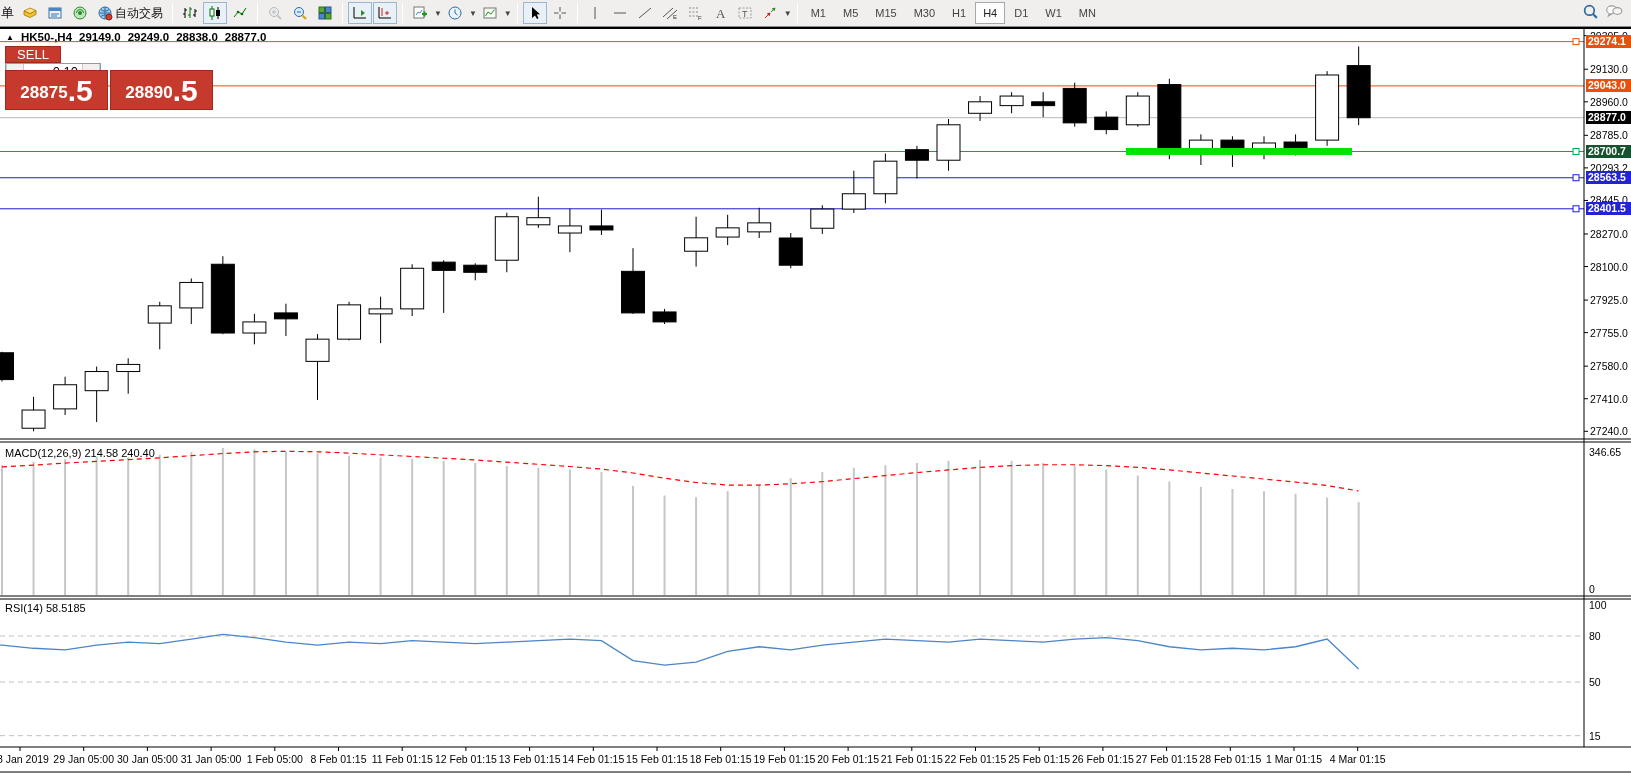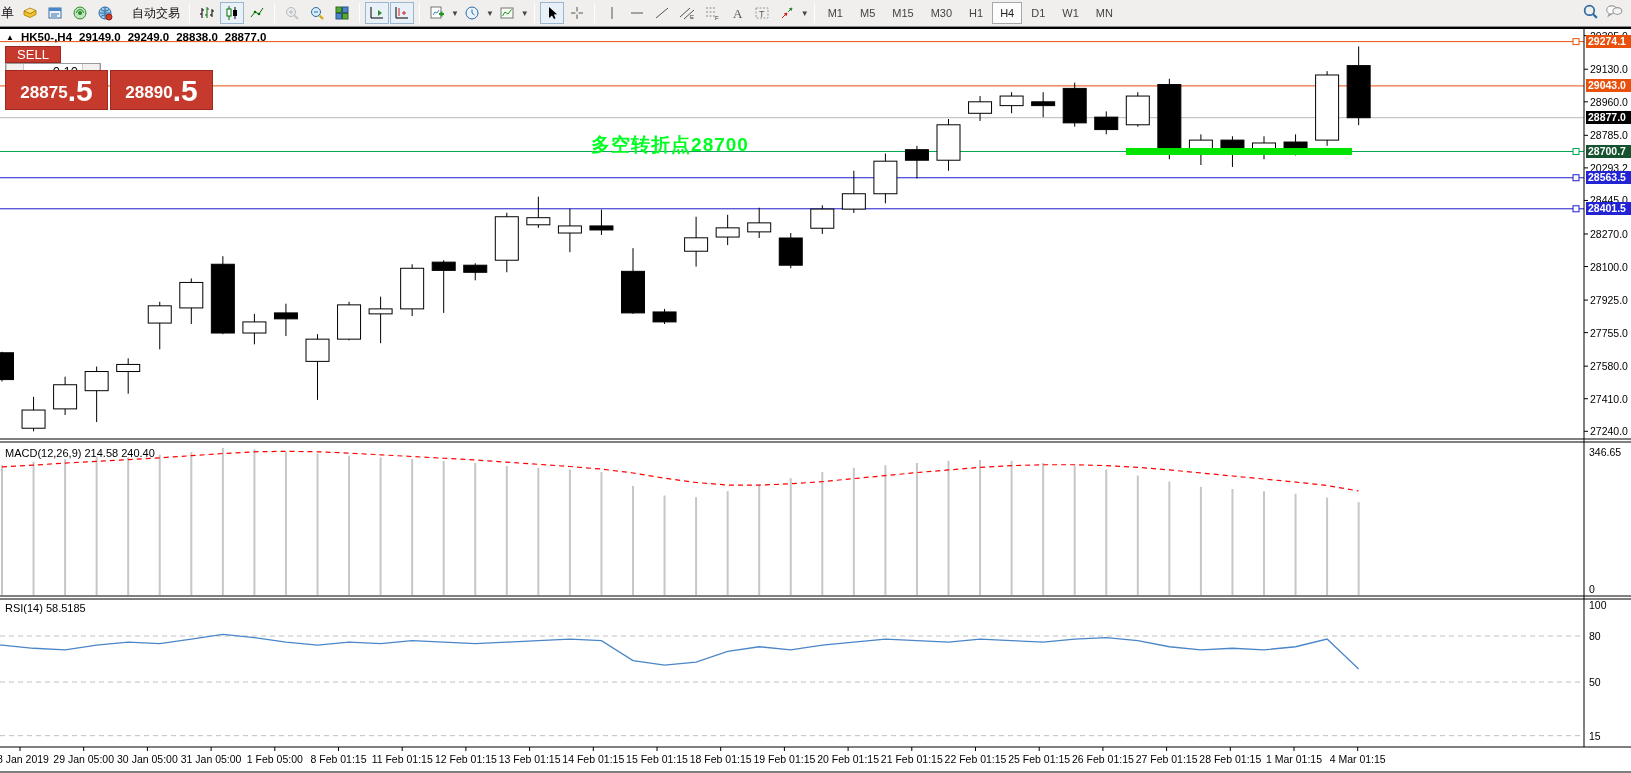--- a/index.html
+++ b/index.html
@@ -10,21 +10,21 @@
   .toolbar { height:27px; background:#f1efee; border-bottom:1px solid #8c8c8c;
     display:flex; align-items:center; padding:0 2px; gap:1px; }
   .tb-sep { width:1px; height:20px; background:#bdbdbd; border-right:1px solid #fff; margin:0 4px; flex:0 0 auto; }
   .tb-btn { width:24px; height:22px; display:flex; align-items:center; justify-content:center;
     border:1px solid transparent; flex:0 0 auto; color:#333; font-size:12px; }
   .tb-btn svg { width:16px; height:16px; }
   .tb-btn.active { background:#e9f1f8; border:1px solid #9ab6d0; }
   .tb-btn.disabled { opacity:.4; }
   .tb-dd { font-size:8px; color:#444; margin-left:1px; flex:0 0 auto; }
   .tb-label { font-size:13px; color:#111; padding:0 3px; flex:0 0 auto; white-space:nowrap; }
-  .tb-textbtn { display:flex; align-items:center; gap:19px; padding:0 4px; height:22px; flex:0 0 auto;
+  .tb-textbtn { display:flex; align-items:center; gap:2px; padding:0 4px; height:22px; flex:0 0 auto;
     font-size:12px; color:#111; white-space:nowrap; }
   .tb-tf { font-size:11px; color:#444; padding:3px 7px; height:22px; display:flex; align-items:center;
     border:1px solid transparent; flex:0 0 auto; }
   .tb-tf.active { background:#fdfdfd; border:1px solid #a8a8a8; color:#222; }
   .tb-right { margin-left:auto; display:flex; align-items:center; gap:6px; padding-right:6px; }
 
   
   .chart-window { position:absolute; left:0; top:27px; width:1631px; height:746px;
     background:#fff; border-top:2px solid #000; }
   .chart-window svg.layer { position:absolute; left:0; top:0; }
@@ -280,21 +280,20 @@
         <span class="sm">28875</span>
           <span class="tp-big">.5</span>
       </div>
       <div class="tp-price">
         <span class="sm">28890</span>
           <span class="tp-big">.5</span>
       </div>
     </div>
   </div>
 
-  <div class="annotation" style="color: rgb(0, 255, 33);">多空转折点28700</div>
 
   <div class="ind-label" style="top:418px">MACD(12,26,9) 214.58 240.40</div>
   <div class="ind-label" style="top:573px">RSI(14) 58.5185</div>
 
   <svg class="layer" id="chartSvg" width="1631" height="746">
       <defs>
         <clipPath id="mainClip">
           <rect x="0" y="0" width="1584" height="410"></rect>
         </clipPath>
       </defs>

